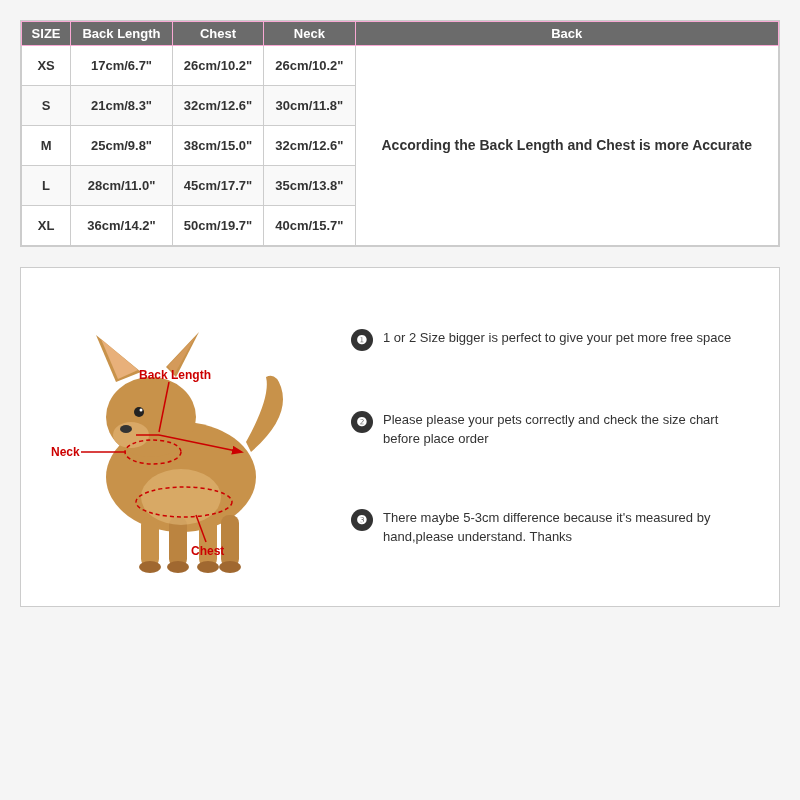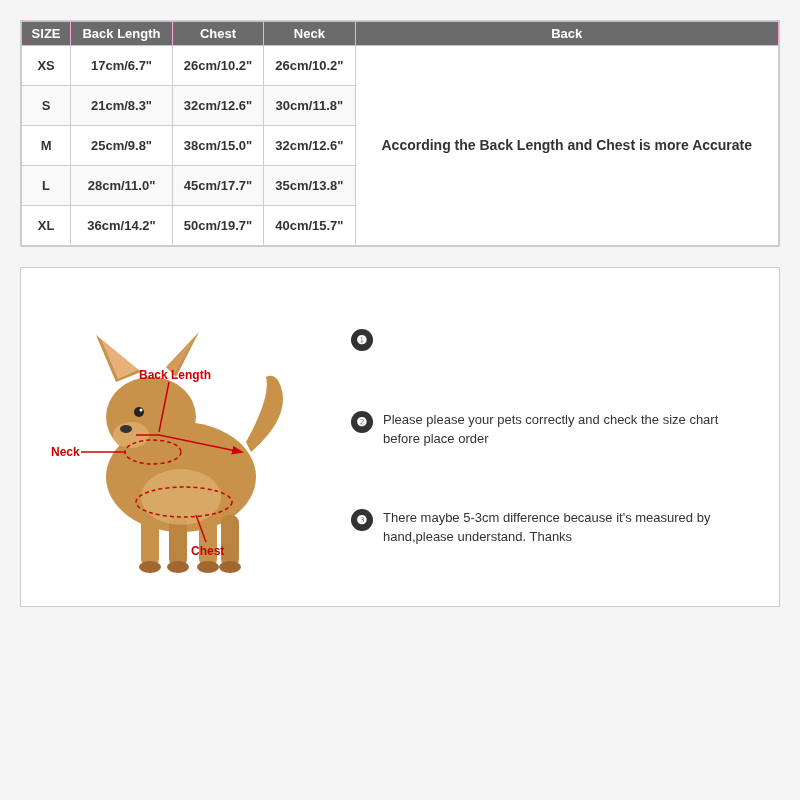--- a/index.html
+++ b/index.html
@@ -245,20 +245,21 @@
               <polygon points="0 0, 8 3, 0 6" fill="#cc0000"></polygon>
             </marker>
           </defs>
         </svg>
       </div>
     </div>
 
     <div class="tips-section">
       <div class="tip-item">
         <div class="tip-number">❶</div>
+        <div class="tip-text">1 or 2 Size bigger is perfect to give your pet more free space</div>
       </div>
       <div class="tip-item">
         <div class="tip-number">❷</div>
         <div class="tip-text">Please please your pets correctly and check the size chart before place order</div>
       </div>
       <div class="tip-item">
         <div class="tip-number">❸</div>
         <div class="tip-text">There maybe 5-3cm difference because it's measured by hand,please understand. Thanks</div>
       </div>
     </div>

